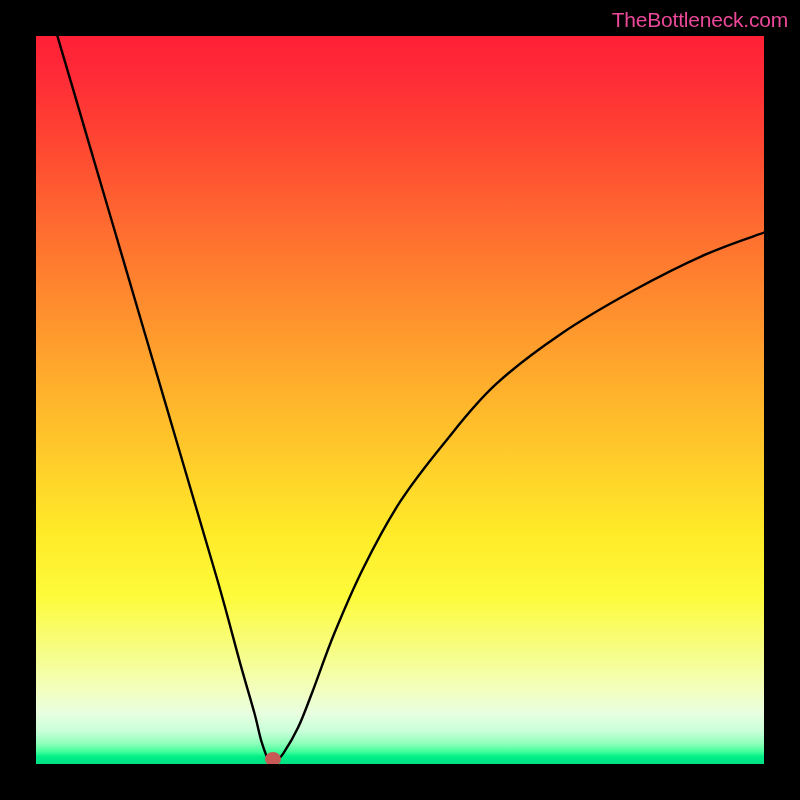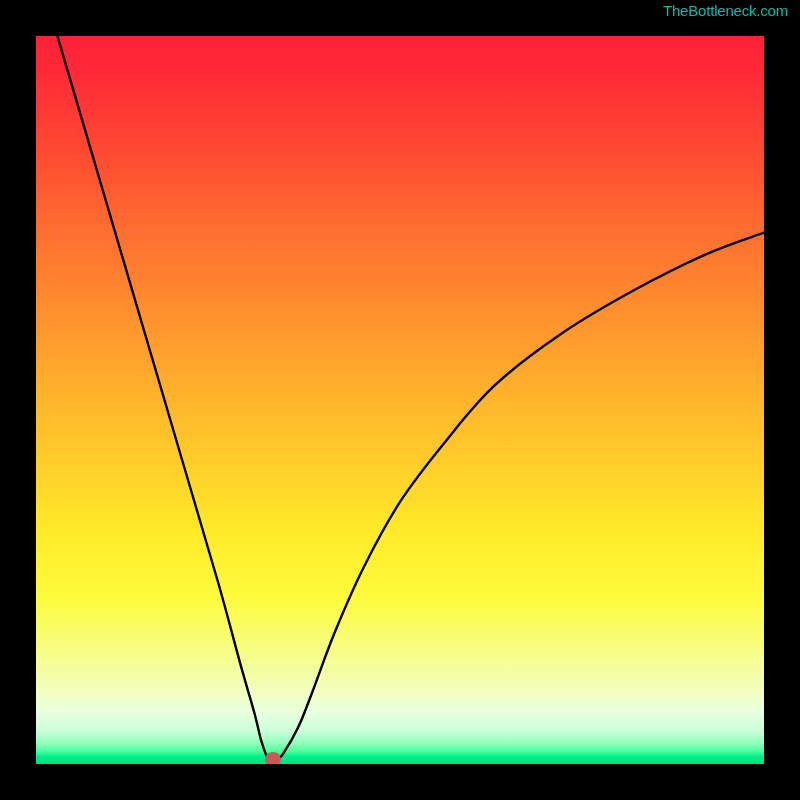--- a/index.html
+++ b/index.html
@@ -5,24 +5,24 @@
   * { margin: 0; padding: 0; box-sizing: border-box; }
   body {
     width: 800px;
     height: 800px;
     background: #000;
     position: relative;
     font-family: Arial, Helvetica, sans-serif;
   }
   .watermark {
     position: absolute;
-    top: 2px;
+    top: 8px;
     right: 12px;
-    color: #14b8a6;
-    font-size: 15px;
+    color: #ec4899;
+    font-size: 21px;
     font-weight: 500;
     z-index: 5;
     letter-spacing: -0.2px;
   }
   .plot-area {
     position: absolute;
     left: 36px;
     top: 36px;
     width: 728px;
     height: 728px;

